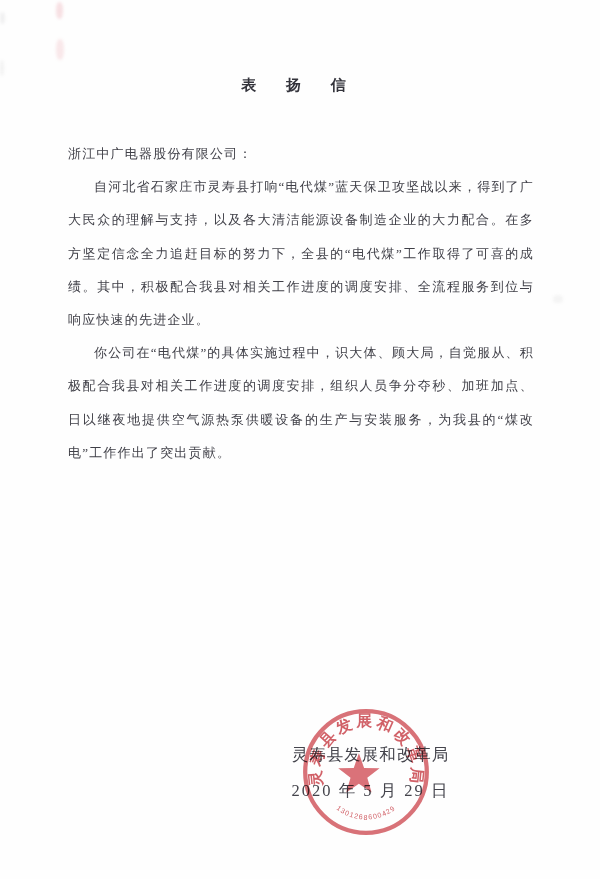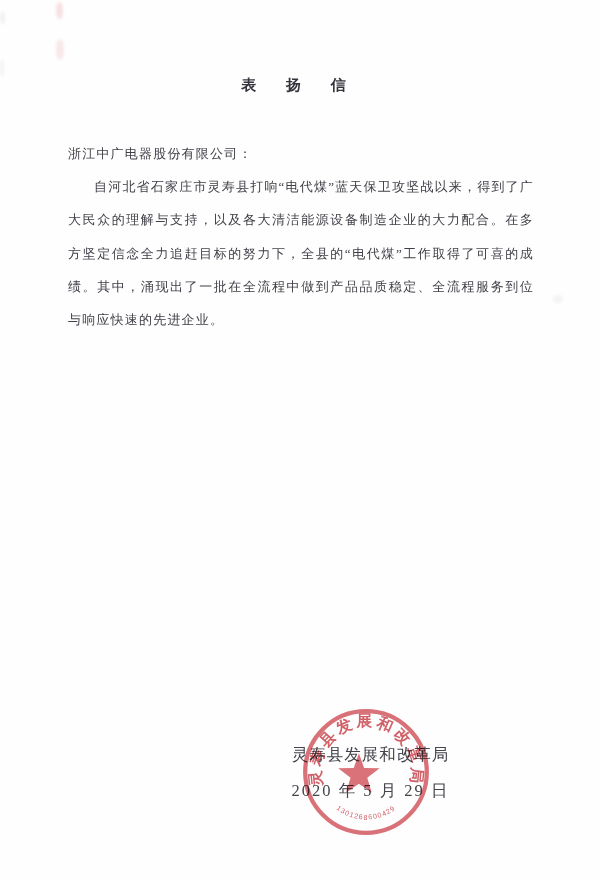--- a/index.html
+++ b/index.html
@@ -72,21 +72,22 @@
   <div class="smudge red1"></div>
   <div class="smudge red2"></div>
   <div class="smudge gray1"></div>
   <div class="smudge gray2"></div>
   <div class="smudge gray3"></div>
 
   <div class="title">表 扬 信</div>
 
   <div class="content">
     <div class="salutation">浙江中广电器股份有限公司：</div>
-    <p>自河北省石家庄市灵寿县打响“电代煤”蓝天保卫攻坚战以来，得到了广大民众的理解与支持，以及各大清洁能源设备制造企业的大力配合。在多方坚定信念全力追赶目标的努力下，全县的“电代煤”工作取得了可喜的成绩。其中，涌现出了一批在全流程中做到产品品质稳定、全流程服务到位与响应快速的先进企业。</p>
+    <p>自河北省石家庄市灵寿县打响“电代煤”蓝天保卫攻坚战以来，得到了广大民众的理解与支持，以及各大清洁能源设备制造企业的大力配合。在多方坚定信念全力追赶目标的努力下，全县的“电代煤”工作取得了可喜的成绩。其中，积极配合我县对相关工作进度的调度安排、全流程服务到位与响应快速的先进企业。</p>
+    <p>你公司在“电代煤”的具体实施过程中，识大体、顾大局，自觉服从、积极配合我县对相关工作进度的调度安排，组织人员争分夺秒、加班加点、日以继夜地提供空气源热泵供暖设备的生产与安装服务，为我县的“煤改电”工作作出了突出贡献。</p>
   </div>
 
   <div class="signature-block">
     <div class="org">灵寿县发展和改革局</div>
     <div class="date">2020 年 5 月 29 日</div>
   </div>
 
   <svg class="seal" viewBox="0 0 150 150" aria-hidden="true">
     <defs>
       <path id="ringPath" d="M 31.5,86.6 A 45,45 0 1 1 118.5,86.6" fill="none"></path>

